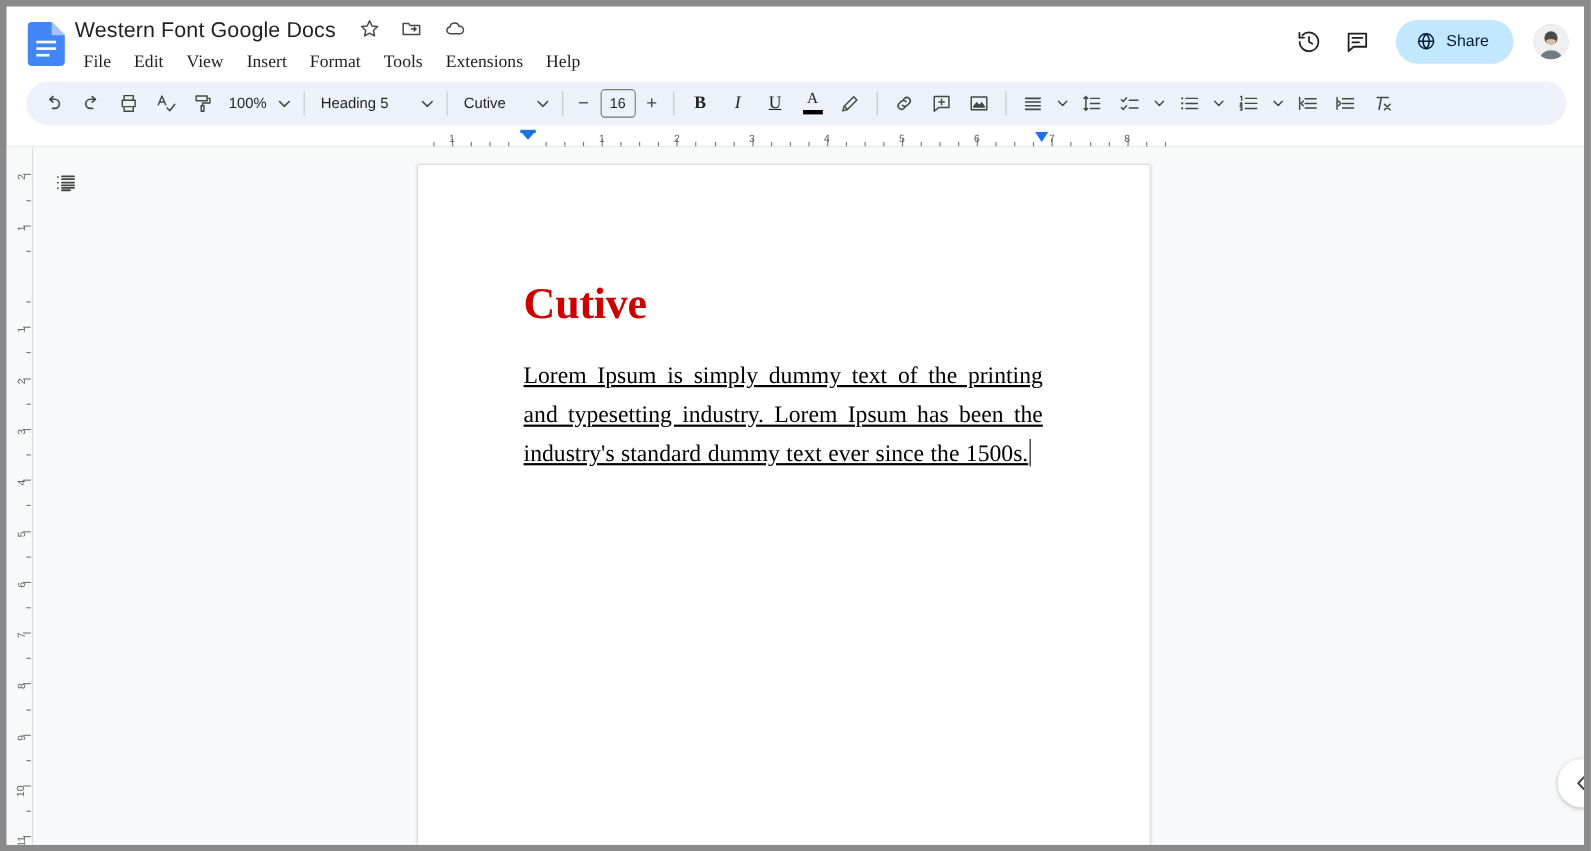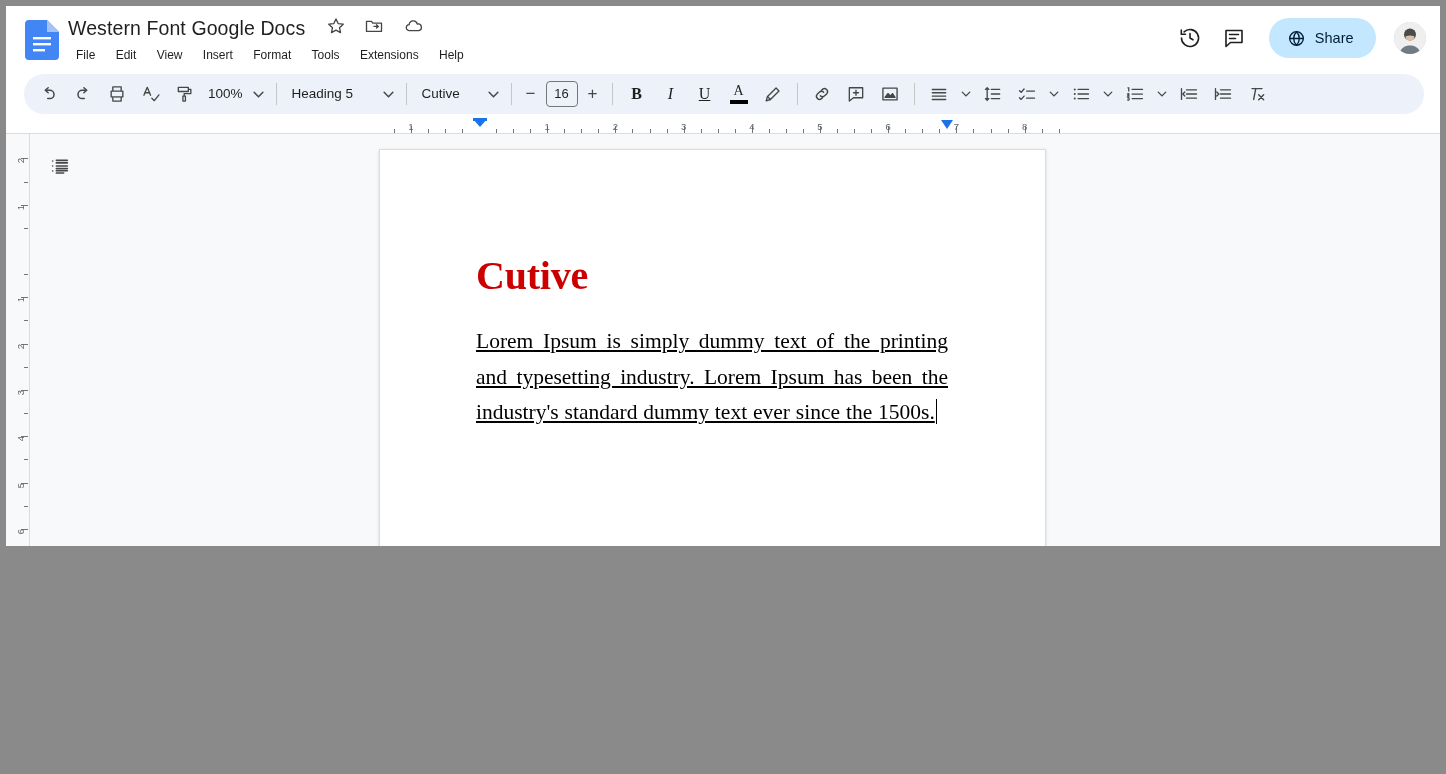--- a/index.html
+++ b/index.html
@@ -6,21 +6,21 @@
   html, body {
     margin: 0; padding: 0;
     width: 1446px; height: 774px;
     overflow: hidden;
     font-family: "Liberation Sans", sans-serif;
     background: #8a8a8a;
   }
   #app {
     position: absolute;
     left: 6px; top: 6px;
-    width: 1434px; height: 540px;
+    width: 1434px; height: 762px;
     background: #ffffff;
     overflow: hidden;
   }
 
   
   .topbar {
     position: absolute; left: 0; top: 0; width: 1434px; height: 66px;
     background: #ffffff;
   }
   .doclogo {
@@ -31,21 +31,21 @@
     font-size: 19.5px; color: #1f1f1f; letter-spacing: .1px;
     white-space: nowrap; display: inline-block; vertical-align: middle;
   }
   .titleicons { display: inline-block; vertical-align: middle; margin-left: 16px; }
   .titleicons .ti {
     display: inline-block; width: 24px; height: 24px; margin-right: 10px;
     vertical-align: middle; cursor: pointer;
   }
   .menubar {
     position: absolute; left: 62px; top: 40px;
-    font-size: 12px; color: #1f1f1f; white-space: nowrap;
+    font-size: 16px; color: #1f1f1f; white-space: nowrap; font-family: Liberation Serif, serif;
   }
   .menubar span {
     display: inline-block; padding: 2px 8px; margin-right: 1px;
     border-radius: 4px; cursor: pointer;
   }
 
   .topright { position: absolute; right: 14px; top: 12px; height: 44px; }
   .tr-icon {
     display: inline-block; width: 40px; height: 40px; vertical-align: middle;
     border-radius: 50%; position: relative; cursor: pointer;

